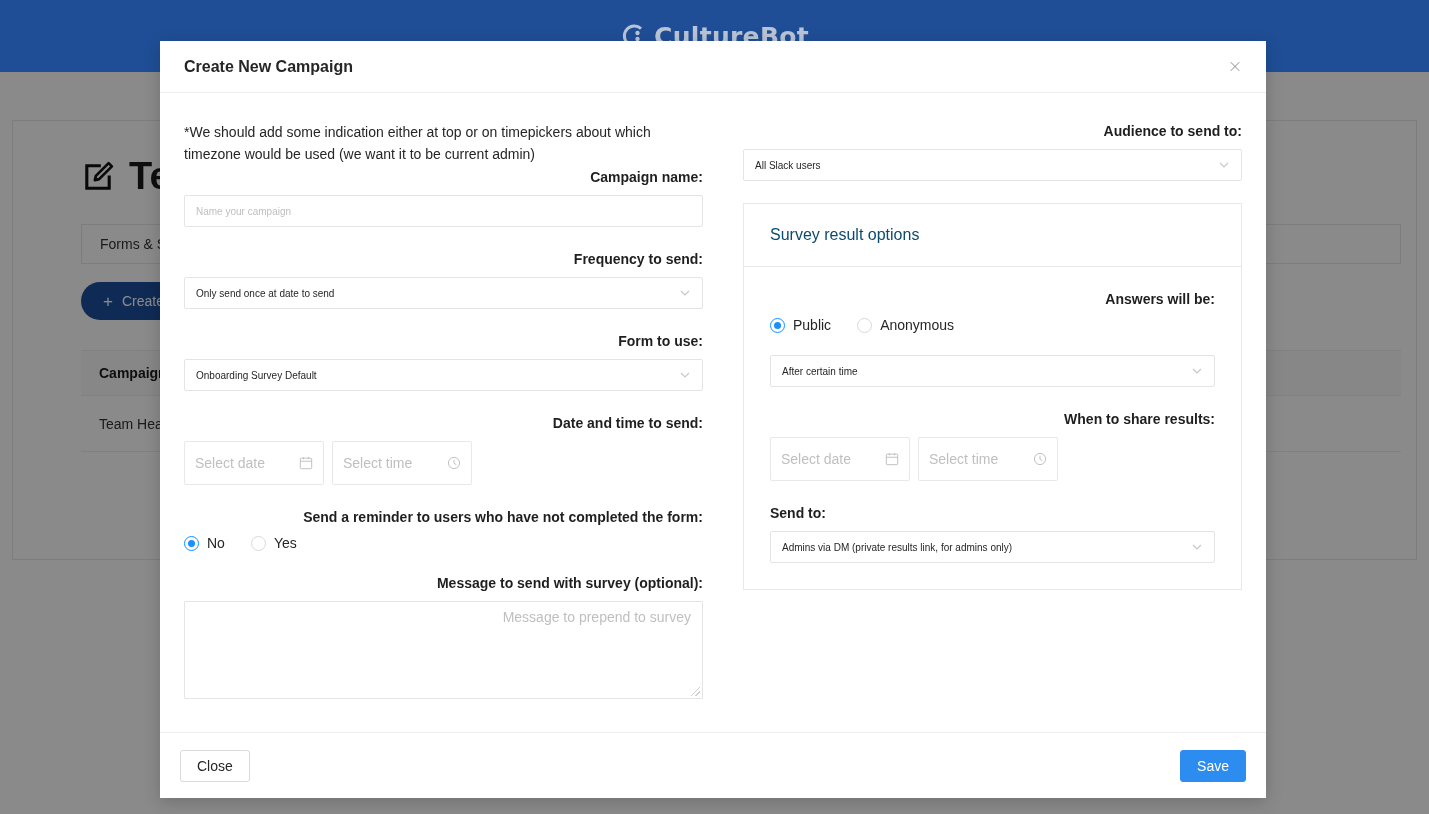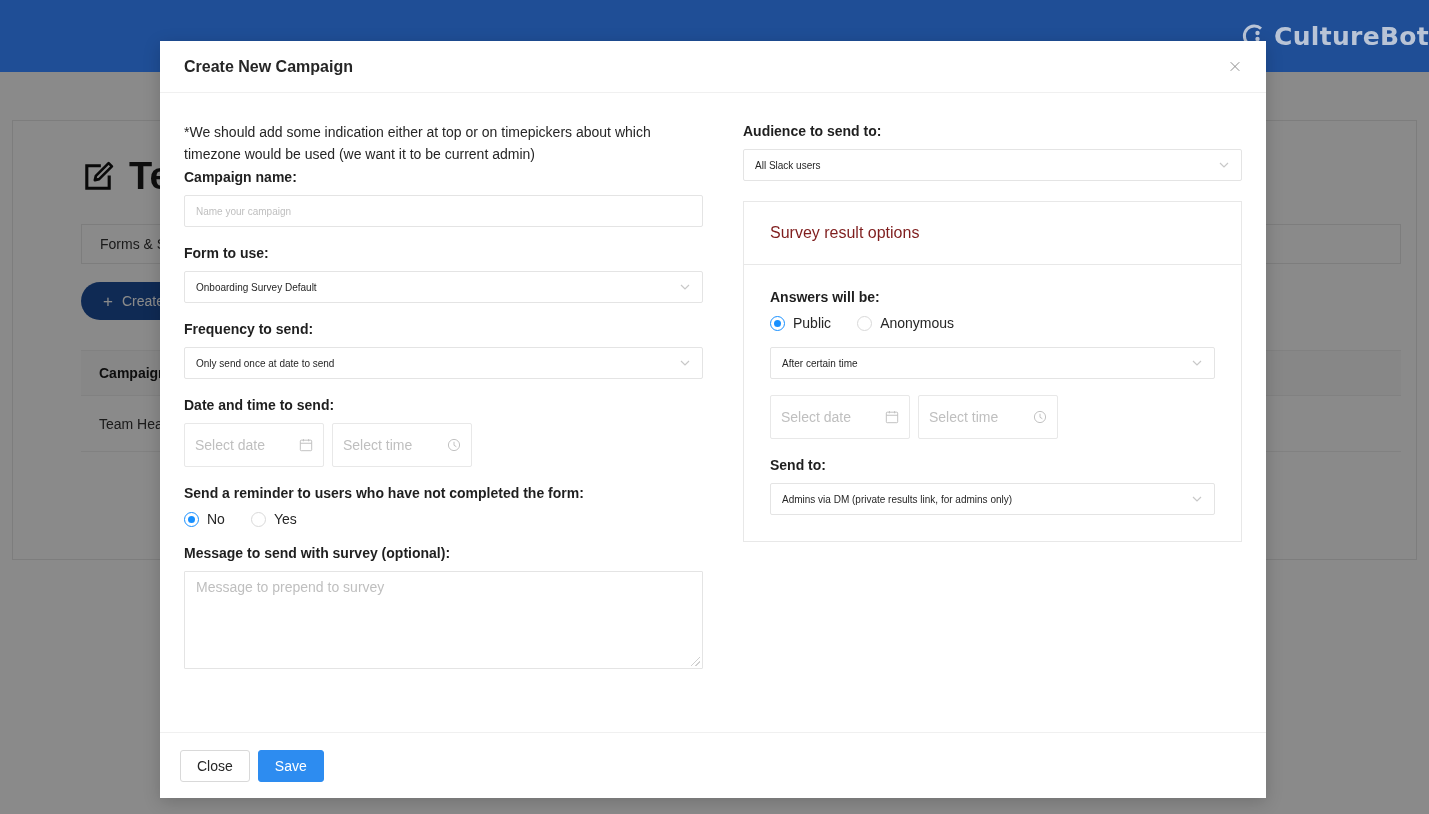--- a/index.html
+++ b/index.html
@@ -12,21 +12,21 @@
   }
 
   
   .app-root {
     position: absolute; inset: 0;
     background: #ffffff;
   }
   .app-header {
     height: 72px;
     background: #1f4e96;
-    display: flex; align-items: center; justify-content: flex-end;
+    display: flex; align-items: center; justify-content: center;
   }
   .logo-wrap { display: flex; align-items: center; gap: 8px; }
   .logo-mark { width: 26px; height: 26px; display: block; }
   .logo-text {
     color: #b9c4d6; font-size: 25px; font-weight: 700;
     letter-spacing: 0.3px; font-family: "DejaVu Sans", sans-serif;
   }
   .app-body { padding: 0 12px; }
   .content-card {
     margin: 48px 0 0 0;
@@ -115,21 +115,21 @@
 
   .note {
     font-size: 14px; color: #262626; line-height: 22px;
     margin: 0 0 2px 0;
   }
   .fld-label {
     font-size: 14px; font-weight: 700; color: #1f1f1f;
     margin: 0 0 8px 0; line-height: 20px;
   }
   .fld-label.tight { margin-top: 0; }
-  .group { margin-bottom: 16px; }
+  .group { margin-bottom: 22px; text-align: right; }
 
   .input-box, .select-box {
     height: 32px; width: 100%;
     border: 1px solid #e4e4e4; background: #fff;
     border-radius: 2px;
     display: flex; align-items: center;
     padding: 0 11px;
     font-size: 10px; color: #262626;
     position: relative;
   }
@@ -175,28 +175,28 @@
   }
 
   .panel {
     border: 1px solid #e8e8e8; background: #fff;
     margin-top: 20px;
   }
   .panel-head {
     height: 63px; display: flex; align-items: center;
     padding: 0 26px;
     border-bottom: 1px solid #e8e8e8;
-    font-size: 16px; color: #7f1d1d;
+    font-size: 16px; color: #0c4a6e;
   }
   .panel-body { padding: 22px 26px 26px 26px; }
 
   .modal-footer {
     flex: none; height: 66px;
     border-top: 1px solid #f0f0f0;
-    display: flex; align-items: center; justify-content: flex-start;
+    display: flex; align-items: center; justify-content: space-between;
     gap: 8px; padding: 0 20px;
   }
   .btn {
     height: 32px; padding: 0 16px; border-radius: 3px;
     font-size: 14px; font-family: "Liberation Sans", sans-serif;
     cursor: pointer; border: 1px solid #d9d9d9; background: #fff; color: #262626;
   }
   .btn.primary { background: #2d8cf0; border-color: #2d8cf0; color: #fff; }
 </style>
 </head>
@@ -273,33 +273,33 @@
       <p class="note">*We should add some indication either at top or on timepickers about which timezone would be used (we want it to be current admin)</p>
 
       <div class="group">
         <div class="fld-label tight">Campaign name:</div>
         <div class="input-box">
           <span class="ph">Name your campaign</span>
         </div>
       </div>
 
       <div class="group">
+        <div class="fld-label">Frequency to send:</div>
+        <div class="select-box">
+          <span>Only send once at date to send</span>
+          <svg class="chev" viewBox="0 0 12 12" aria-hidden="true">
+            <path d="M2 4l4 4 4-4" fill="none" stroke="currentColor" stroke-width="1.2"></path>
+          </svg>
+        </div>
+      </div>
+
+      <div class="group">
         <div class="fld-label">Form to use:</div>
         <div class="select-box">
           <span>Onboarding Survey Default</span>
-          <svg class="chev" viewBox="0 0 12 12" aria-hidden="true">
-            <path d="M2 4l4 4 4-4" fill="none" stroke="currentColor" stroke-width="1.2"></path>
-          </svg>
-        </div>
-      </div>
-
-      <div class="group">
-        <div class="fld-label">Frequency to send:</div>
-        <div class="select-box">
-          <span>Only send once at date to send</span>
           <svg class="chev" viewBox="0 0 12 12" aria-hidden="true">
             <path d="M2 4l4 4 4-4" fill="none" stroke="currentColor" stroke-width="1.2"></path>
           </svg>
         </div>
       </div>
 
       <div class="group">
         <div class="fld-label">Date and time to send:</div>
         <div class="pickers">
           <div class="picker">
@@ -376,20 +376,21 @@
           <div class="group">
             <div class="select-box">
               <span>After certain time</span>
               <svg class="chev" viewBox="0 0 12 12" aria-hidden="true">
                 <path d="M2 4l4 4 4-4" fill="none" stroke="currentColor" stroke-width="1.2"></path>
               </svg>
             </div>
           </div>
 
           <div class="group">
+            <div class="fld-label">When to share results:</div>
             <div class="pickers">
               <div class="picker">
                 <span class="ph">Select date</span>
                 <svg viewBox="0 0 16 16" aria-hidden="true">
                   <rect x="1.5" y="2.5" width="13" height="12" rx="1" fill="none" stroke="currentColor" stroke-width="1.1"></rect>
                   <path d="M1.5 6h13M5 1.2v2.6M11 1.2v2.6" stroke="currentColor" stroke-width="1.1" fill="none"></path>
                 </svg>
               </div>
               <div class="picker">
                 <span class="ph">Select time</span>

